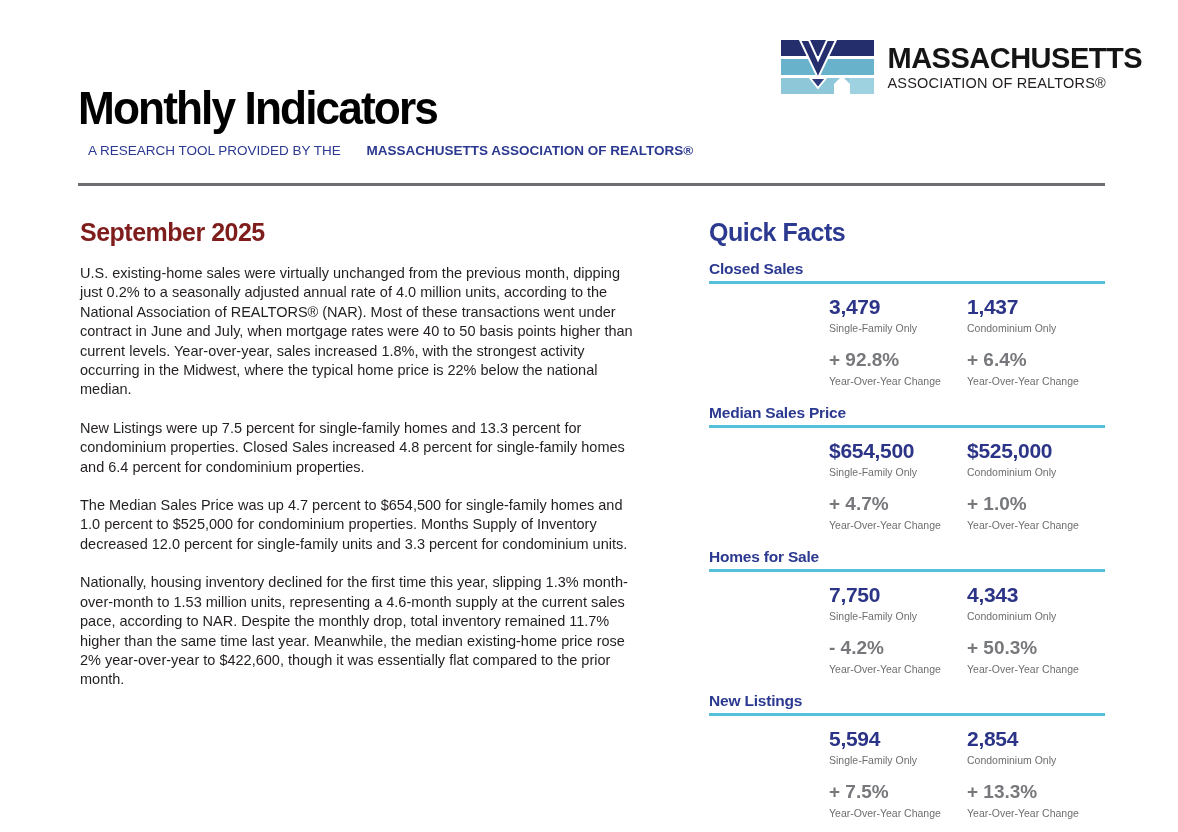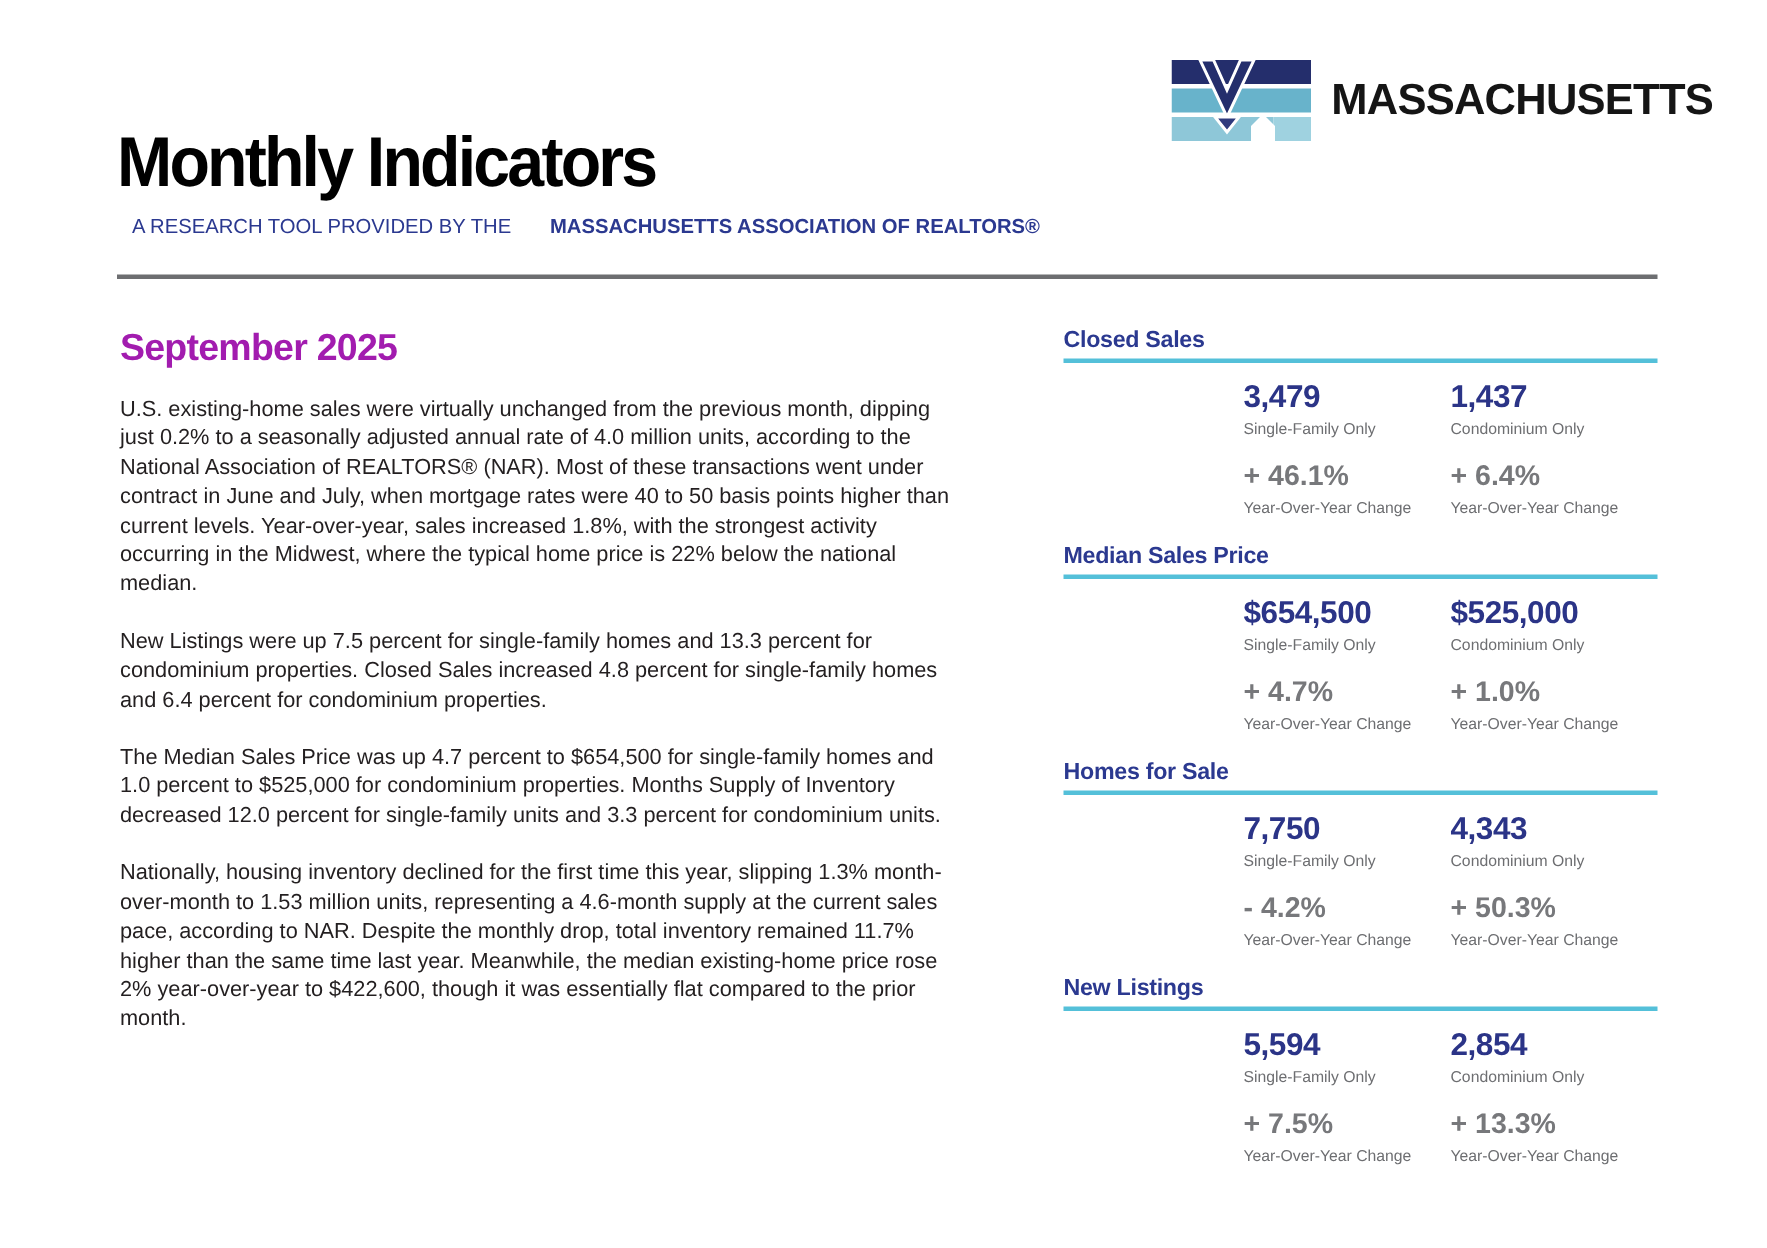--- a/index.html
+++ b/index.html
@@ -33,21 +33,21 @@
   .header-divider {
     position:absolute; left:78px; right:73px; top:183px;
     height:3px; background:#6d6e71;
   }
 
   
   .content { display:flex; gap:64px; padding:32px 73px 0 80px; }
 
   .left-col { width:565px; flex:none; }
   .month-heading {
-    font-size:25px; font-weight:bold; color:#a21caf;
+    font-size:25px; font-weight:bold; color:#7f1d1d;
     letter-spacing:-0.5px; margin:0 0 17px 0;
   }
   .left-col p { font-size:14.5px; line-height:19.4px; margin:0 0 19px 0; }
 
   .right-col { width:396px; flex:none; }
   .qf-heading {
     font-size:25px; font-weight:bold; color:#2b3990;
     letter-spacing:-0.5px; margin:0 0 13px 0;
   }
   .qf-section { margin-bottom:17px; }
@@ -74,46 +74,48 @@
       <rect x="0" y="0" width="93" height="16" fill="#242e6c"></rect>
       <rect x="0" y="19" width="93" height="16" fill="#68b3cb"></rect>
       <rect x="0" y="38" width="68" height="16" fill="#8ec7d8"></rect>
       <rect x="68" y="38" width="25" height="16" fill="#9fd2e0"></rect>
       <polygon points="19,0 28,0 37,20 46,0 55,0 37,38" fill="#242e6c" stroke="#ffffff" stroke-width="2"></polygon>
       <polygon points="29,38 45,38 37,48" fill="#2f3a7d" stroke="#ffffff" stroke-width="2"></polygon>
       <polygon points="53,44 61,36 69,44 69,54 53,54" fill="#ffffff"></polygon>
     </svg>
     <div class="logo-text">
       <div class="logo-name">MASSACHUSETTS</div>
+      <div class="logo-tagline">ASSOCIATION OF REALTORS®</div>
     </div>
   </div>
 
   <div class="header-divider"></div>
 </div>
 
 <div class="content">
 
   <div class="left-col">
     <h2 class="month-heading">September 2025</h2>
     <p>U.S. existing-home sales were virtually unchanged from the previous month, dipping just 0.2% to a seasonally adjusted annual rate of 4.0 million units, according to the National Association of REALTORS® (NAR). Most of these transactions went under contract in June and July, when mortgage rates were 40 to 50 basis points higher than current levels. Year-over-year, sales increased 1.8%, with the strongest activity occurring in the Midwest, where the typical home price is 22% below the national median.</p>
     <p>New Listings were up 7.5 percent for single-family homes and 13.3 percent for condominium properties. Closed Sales increased 4.8 percent for single-family homes and 6.4 percent for condominium properties.</p>
     <p>The Median Sales Price was up 4.7 percent to $654,500 for single-family homes and 1.0 percent to $525,000 for condominium properties. Months Supply of Inventory decreased 12.0 percent for single-family units and 3.3 percent for condominium units.</p>
     <p>Nationally, housing inventory declined for the first time this year, slipping 1.3% month-over-month to 1.53 million units, representing a 4.6-month supply at the current sales pace, according to NAR. Despite the monthly drop, total inventory remained 11.7% higher than the same time last year. Meanwhile, the median existing-home price rose 2% year-over-year to $422,600, though it was essentially flat compared to the prior month.</p>
   </div>
 
   <div class="right-col">
+    <h2 class="qf-heading">Quick Facts</h2>
 
     <div class="qf-section">
       <div class="qf-label">Closed Sales</div>
       <div class="qf-rule"></div>
       <div class="qf-cols">
         <div class="qf-col">
           <div class="qf-value">3,479</div>
           <div class="qf-sublabel">Single-Family Only</div>
-          <div class="qf-change">+ 46.1%</div>
+          <div class="qf-change">+ 92.8%</div>
           <div class="qf-change-label">Year-Over-Year Change</div>
         </div>
         <div class="qf-col">
           <div class="qf-value">1,437</div>
           <div class="qf-sublabel">Condominium Only</div>
           <div class="qf-change">+ 6.4%</div>
           <div class="qf-change-label">Year-Over-Year Change</div>
         </div>
       </div>
     </div>

